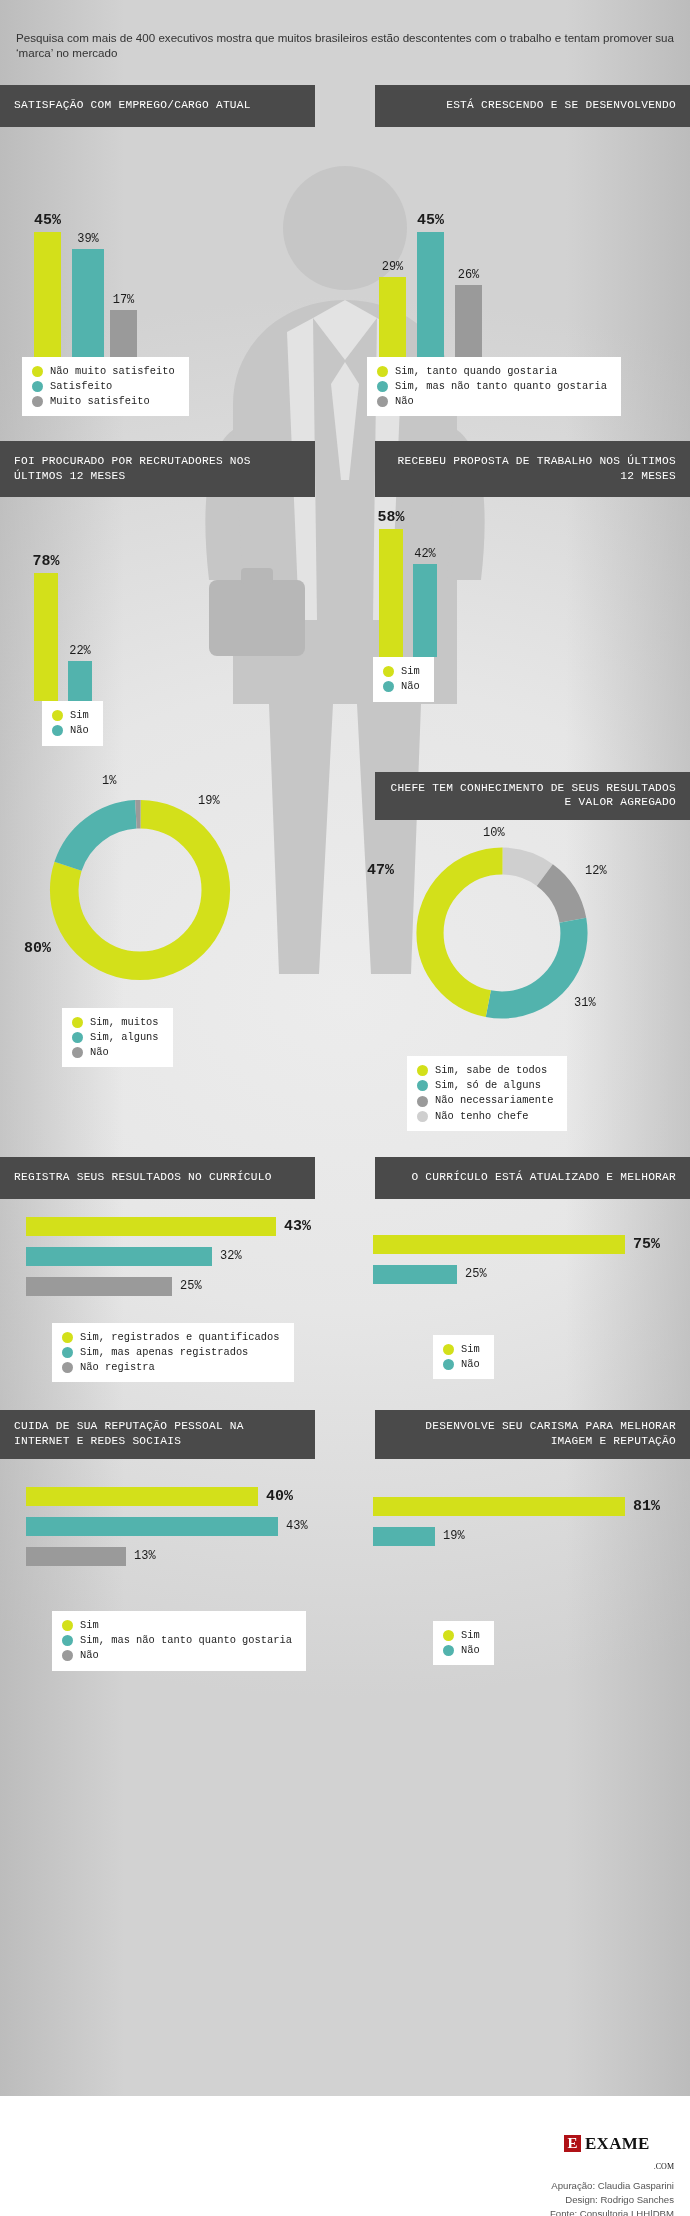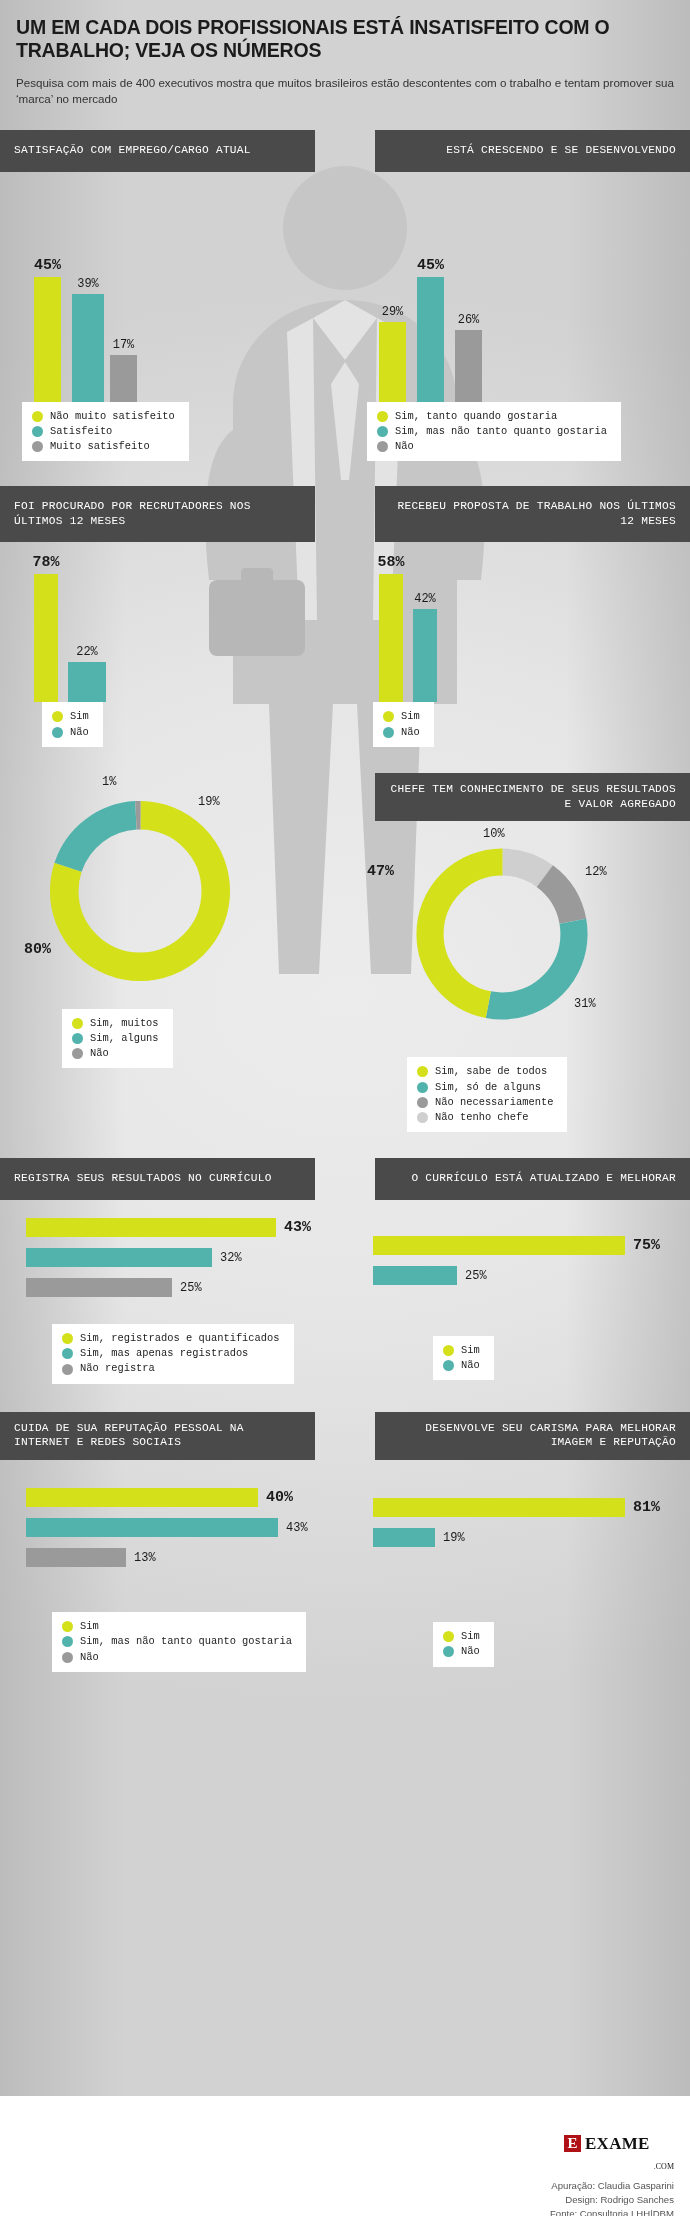--- a/index.html
+++ b/index.html
@@ -200,21 +200,20 @@
     margin-top: 48px;
   }
   .credits { font-size: 9.6px; color: #555; line-height: 1.45; }
 </style>
 </head>
 <body>
 
 <div id="page">
 
   <div class="header">
-    <div class="head-title">UM EM CADA DOIS PROFISSIONAIS ESTÁ INSATISFEITO COM O TRABALHO; VEJA OS NÚMEROS</div>
     <div class="head-sub">Pesquisa com mais de 400 executivos mostra que muitos brasileiros estão descontentes com o trabalho e tentam promover sua ‘marca’ no mercado</div>
   </div>
 
   <svg class="silhouette" viewBox="0 0 300 840" xmlns="http://www.w3.org/2000/svg" aria-hidden="true">
     <g fill="#c6c6c6">
       <circle cx="150" cy="78" r="62"></circle>
       <path d="M150 150c-62 0-112 44-112 104v300h36l10 270h40l14-270h24l14 270h40l10-270h36V254c0-60-50-104-112-104z"></path>
       <path d="M38 280 C 10 300, 6 360, 14 430 L 48 430 Z"></path>
       <path d="M262 280 C 290 300, 294 360, 286 430 L 252 430 Z"></path>
     </g>
@@ -298,26 +297,26 @@
           </div>
         </div>
       </div>
     </div>
   </div>
 
   <div class="row" style="margin-top:25px;">
 
     <div class="col">
       <div class="band left" style="min-height:56px;">FOI PROCURADO POR RECRUTADORES NOS ÚLTIMOS 12 MESES</div>
-      <div class="vbars" style="height:160px;">
+      <div class="vbars" style="height:160px;margin-top:44px;">
         <div class="vbar" style="left:34px; width:24px; height:128px;">
           <div class="lbl big">78%</div>
           <div class="bar" style="background:#d3e01a"></div>
         </div>
-        <div class="vbar" style="left:68px; width:38px; height:40px;">
+        <div class="vbar" style="left:68px; width:24px; height:40px;">
           <div class="lbl">22%</div>
           <div class="bar" style="background:#52b3ad"></div>
         </div>
       </div>
       <div style="padding-left:42px;">
         <div class="legend">
           <div class="li">
             <span class="dot" style="background:#d3e01a"></span>
             <span>Sim</span>
           </div>

